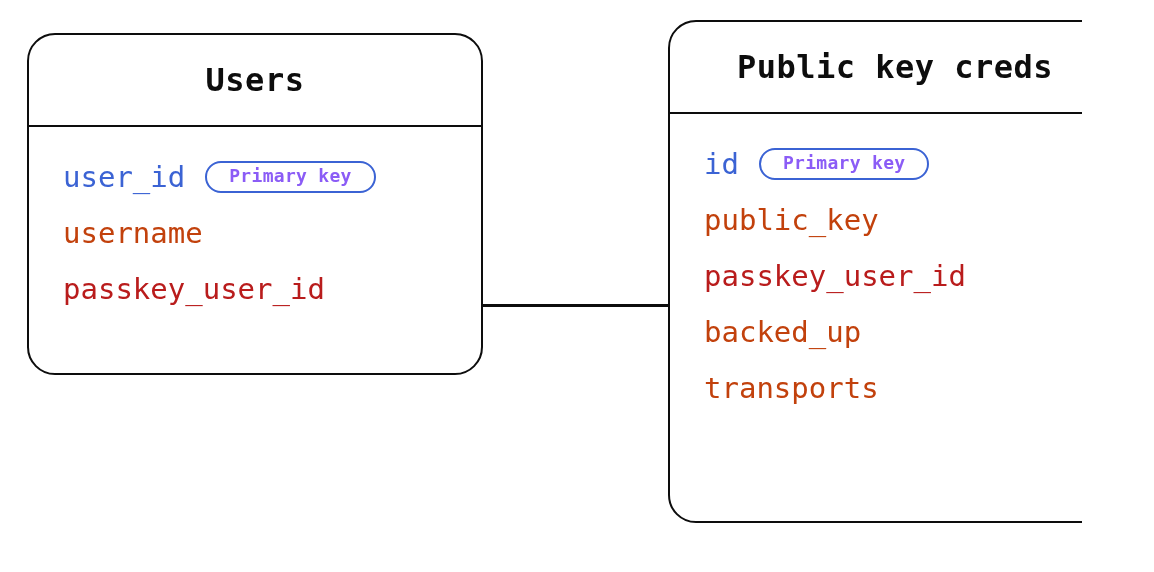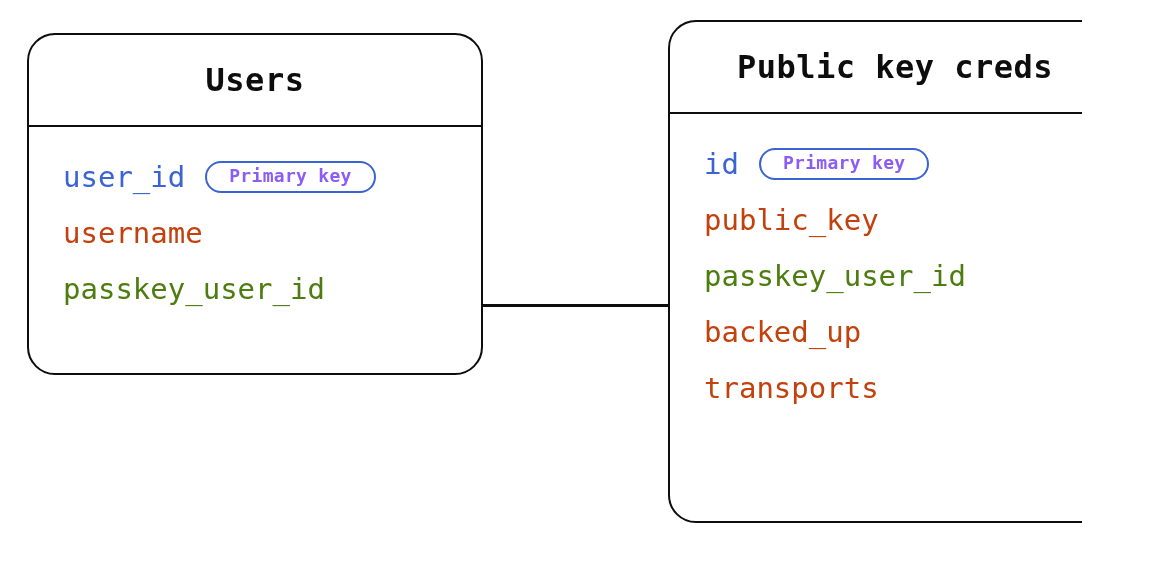--- a/index.html
+++ b/index.html
@@ -64,21 +64,21 @@
     color: #c2410c;
     white-space: nowrap;
     line-height: 1;
   }
 
   .field-name.key {
     color: #3b63d4;
   }
 
   .field-name.fk {
-    color: #4d7c0f;
+    color: #b91c1c;
   }
 
   .badge {
     display: inline-flex;
     align-items: center;
     justify-content: center;
     margin-left: 20px;
     padding: 3px 22px 5px 22px;
     border: 2px solid #3b63d4;
     border-radius: 999px;

